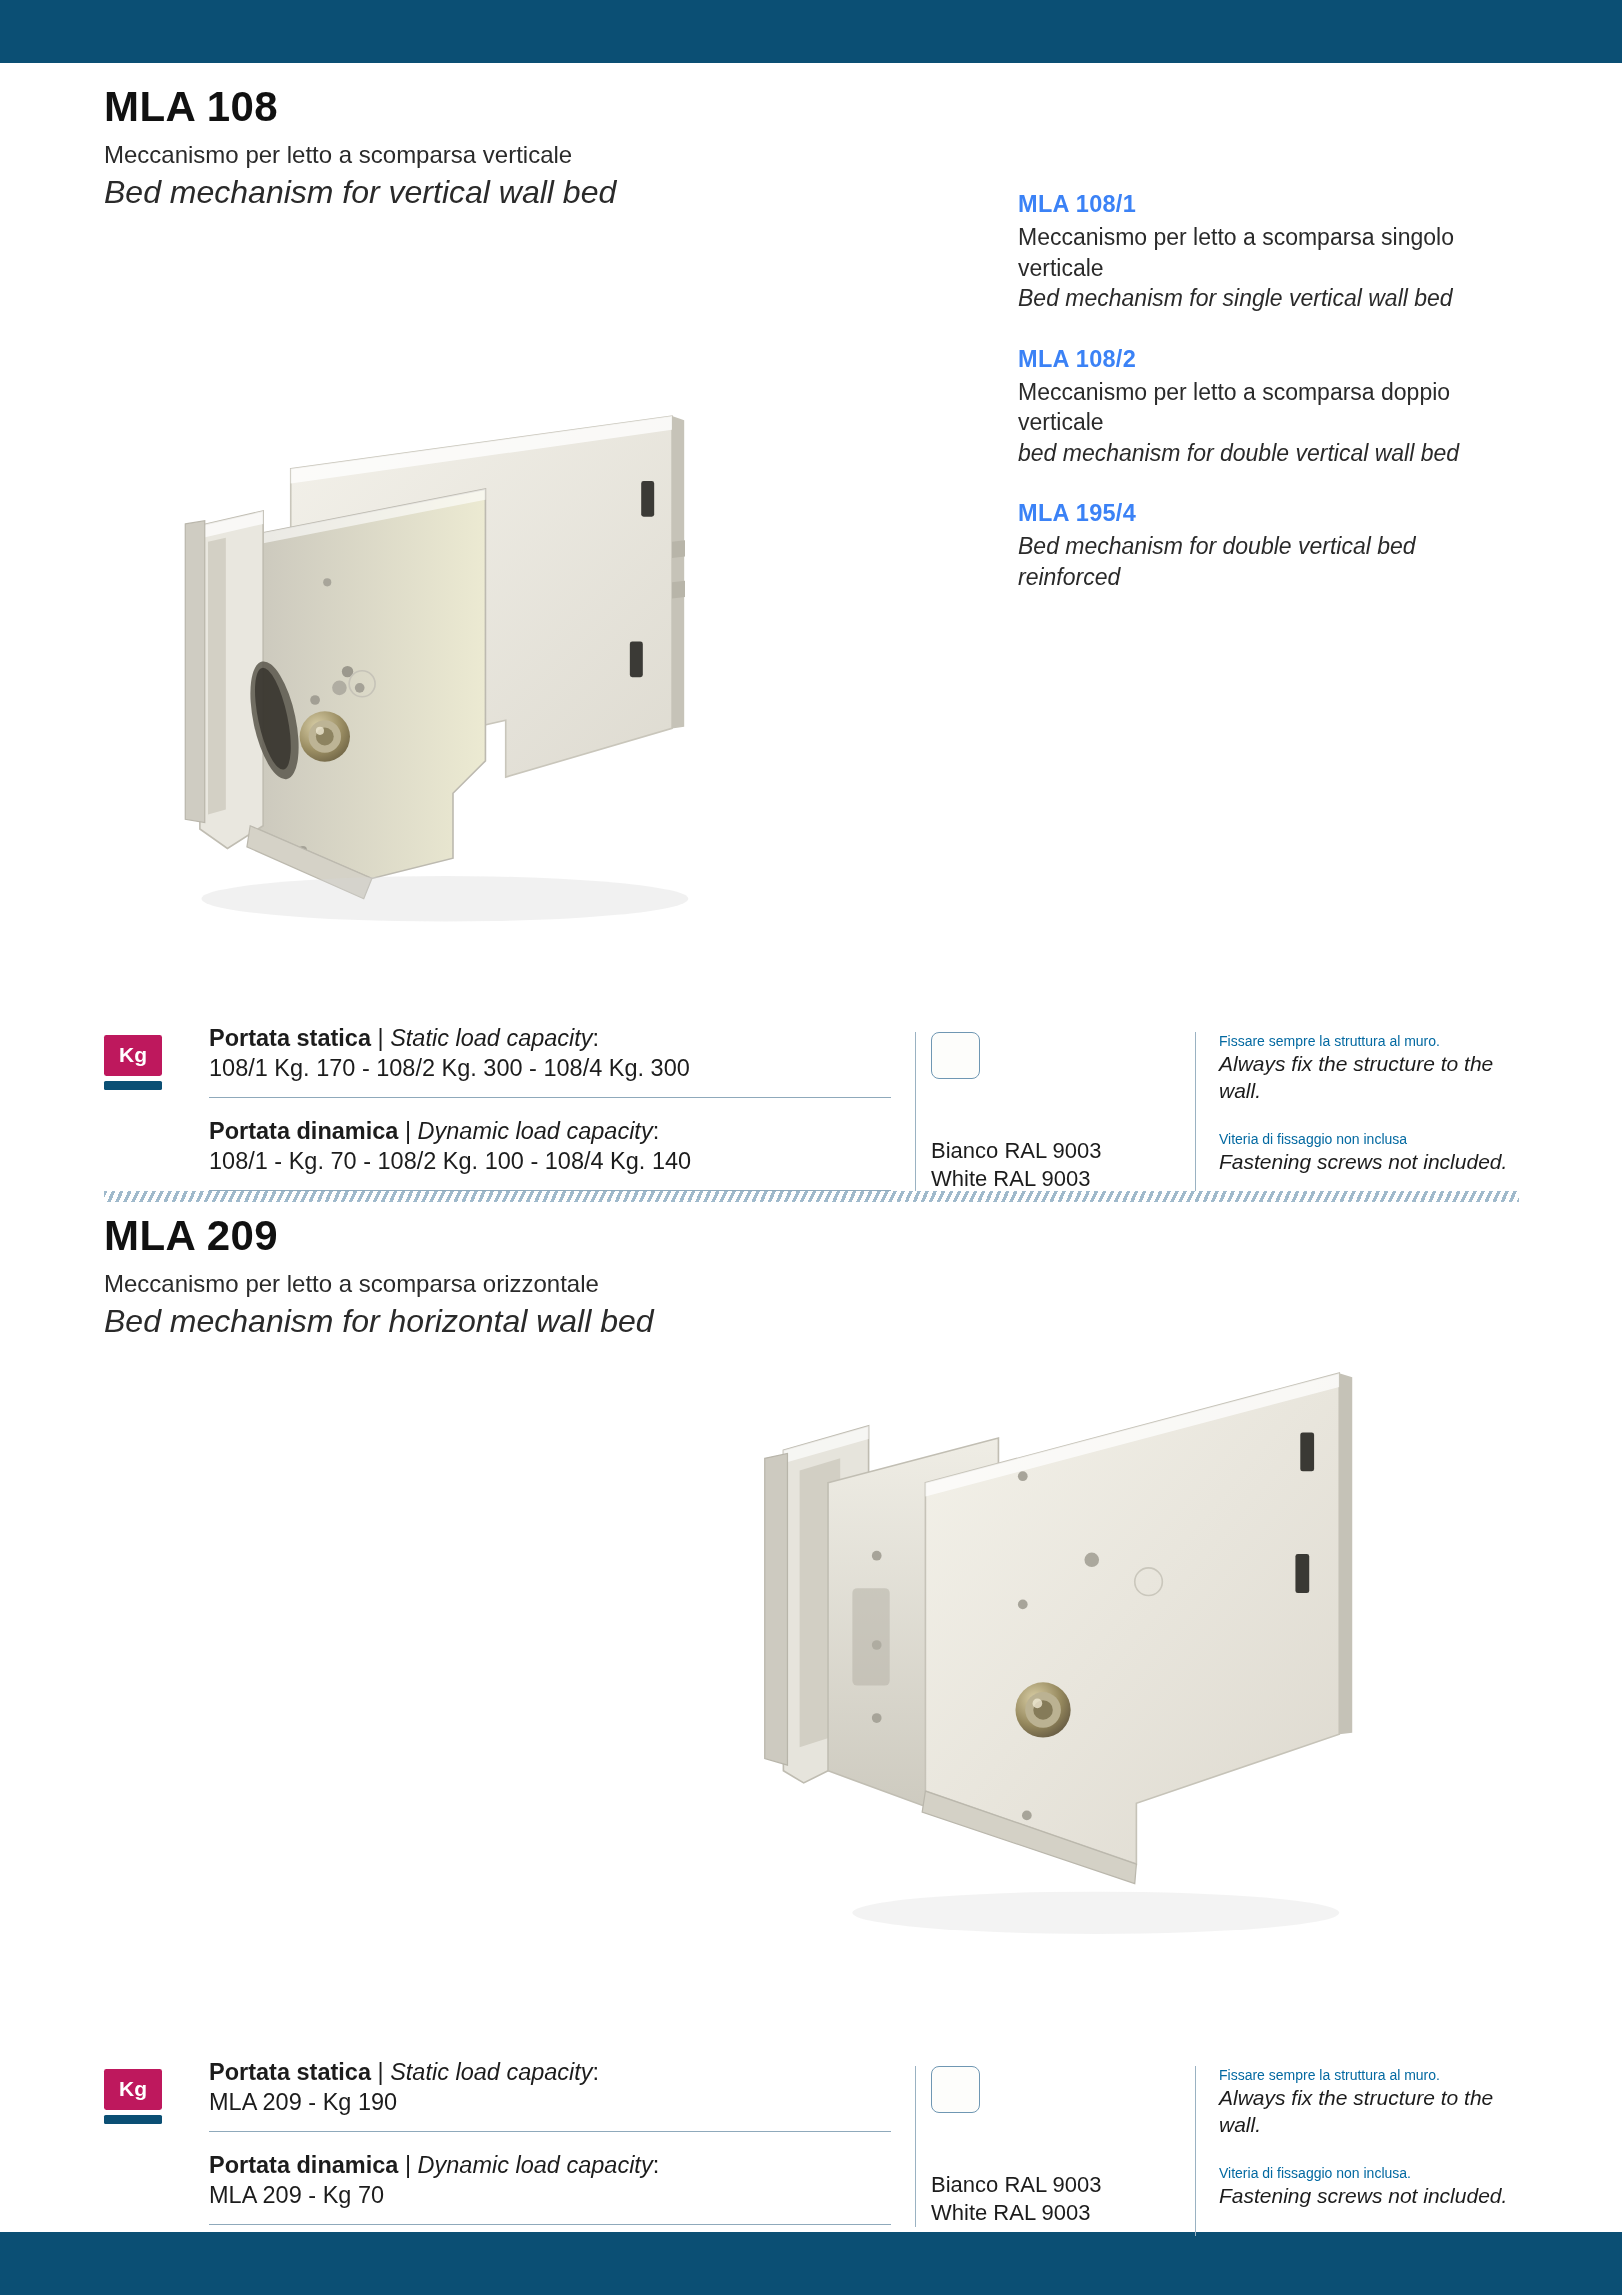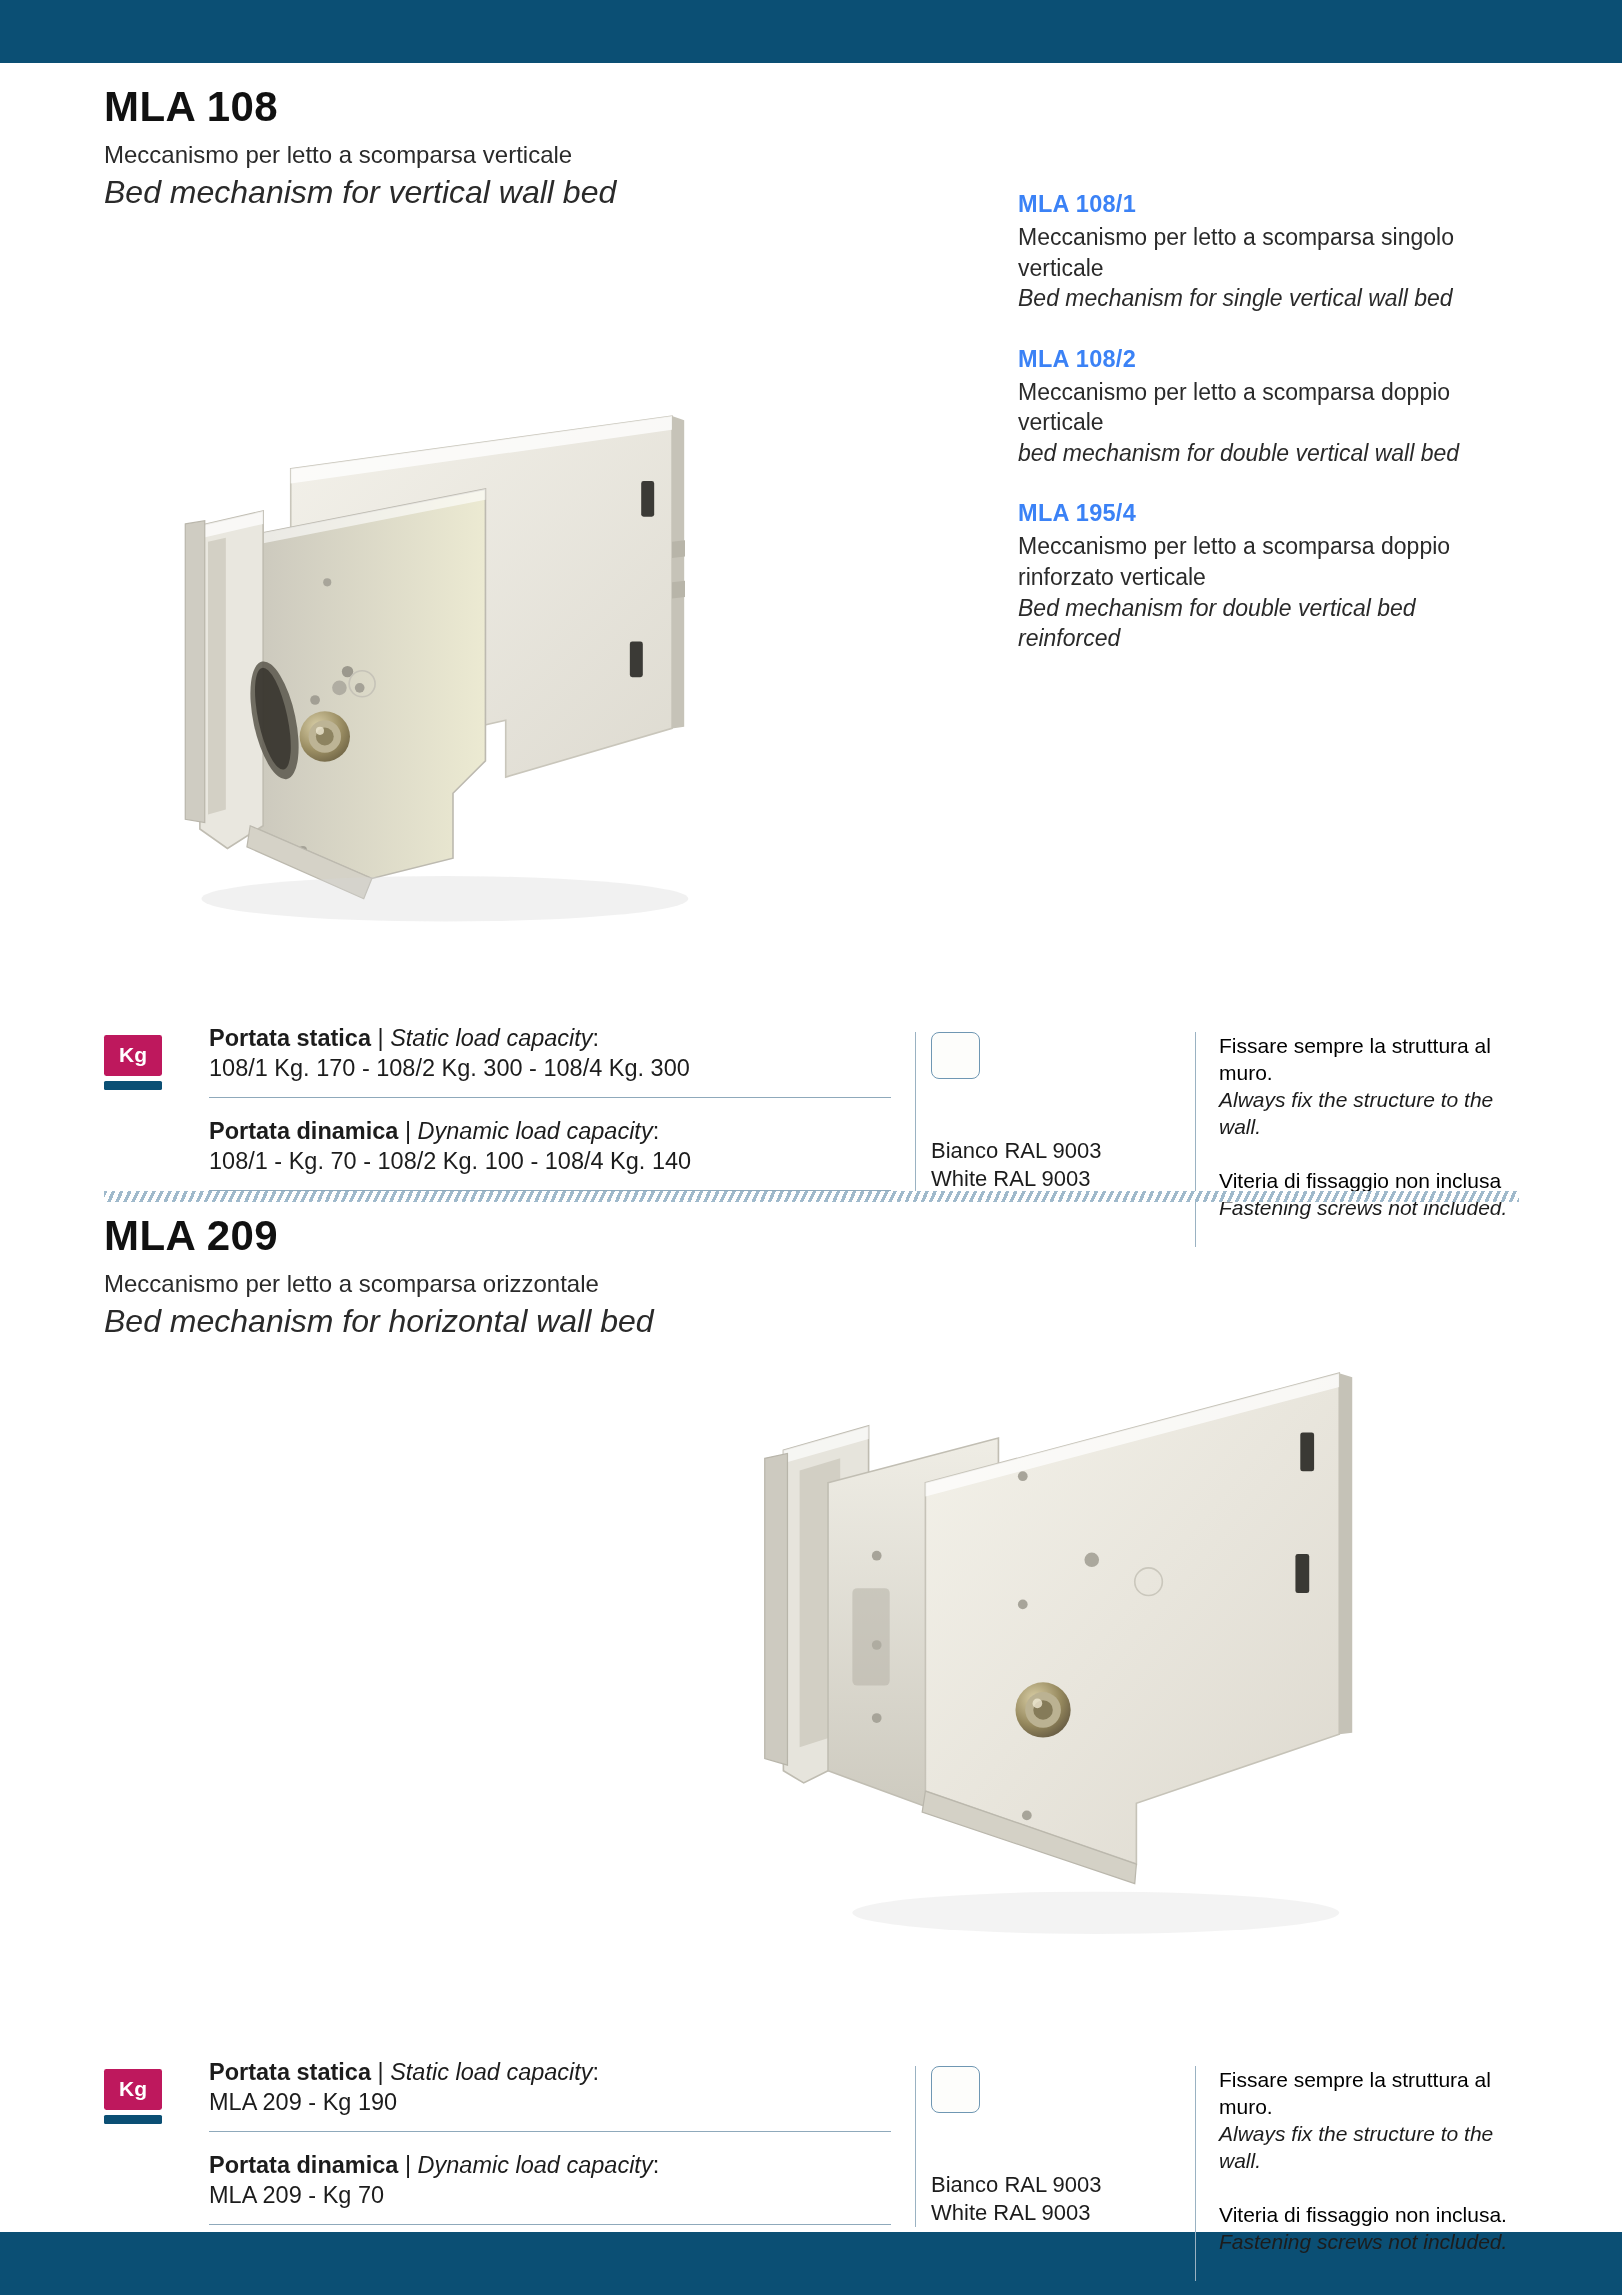--- a/index.html
+++ b/index.html
@@ -185,21 +185,21 @@
   .notes-block {
     position: absolute;
     left: 1091px;
     top: 6.5px;
     width: 325px;
     border-left: 1.3px solid #9ab2c2;
     padding-left: 23px;
     min-height: 134px;
   }
   .note { margin-bottom: 26px; }
-  .note-it { font-size: 21px; color: #000000; line-height: 1.3; }
+  .note-it { font-size: 14px; color: #0369a1; line-height: 1.3; }
   .note-en { font-size: 21px; color: #1c1c1c; font-style: italic; line-height: 1.3; }
 
   
   .divider {
     position: absolute;
     left: 104px;
     top: 1128px;
     width: 1415px;
     height: 11.4px;
     background: repeating-linear-gradient(
@@ -231,21 +231,20 @@
         <div class="variant-it">Meccanismo per letto a scomparsa singolo verticale</div>
         <div class="variant-en">Bed mechanism for single vertical wall bed</div>
       </div>
       <div class="variant">
         <div class="variant-code">MLA 108/2</div>
         <div class="variant-it">Meccanismo per letto a scomparsa doppio verticale</div>
         <div class="variant-en">bed mechanism for double vertical wall bed</div>
       </div>
       <div class="variant">
         <div class="variant-code">MLA 195/4</div>
-        <div class="variant-it">Meccanismo per letto a scomparsa doppio rinforzato verticale</div>
         <div class="variant-en">Bed mechanism for double vertical bed reinforced</div>
       </div>
     </div>
 
     <div class="photo" id="photo-108">
       <svg viewBox="0 0 1040 800" xmlns="http://www.w3.org/2000/svg">
         <defs>
           <linearGradient id="p1a" x1="0" y1="0" x2="1" y2="1">
             <stop offset="0" stop-color="#f3f1ea"></stop>
             <stop offset="1" stop-color="#dedbd1"></stop>

